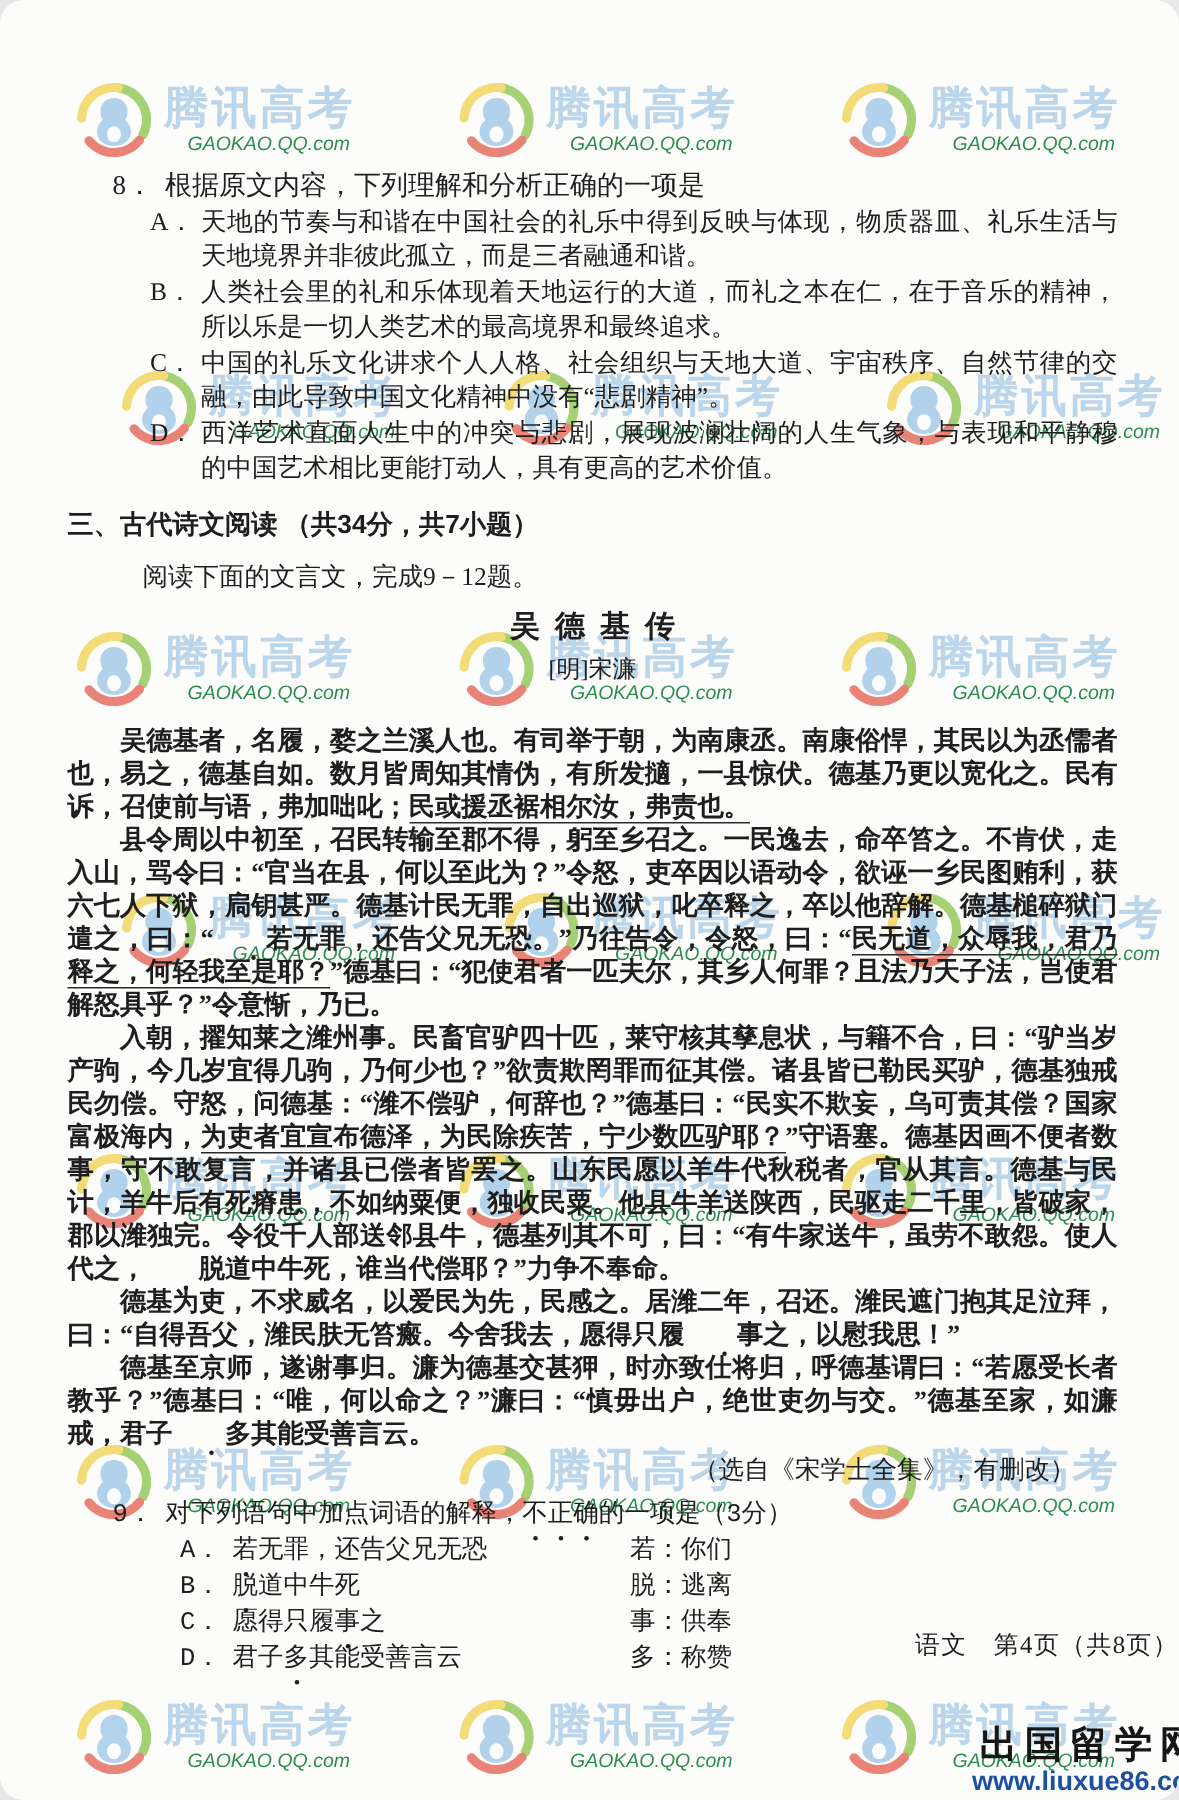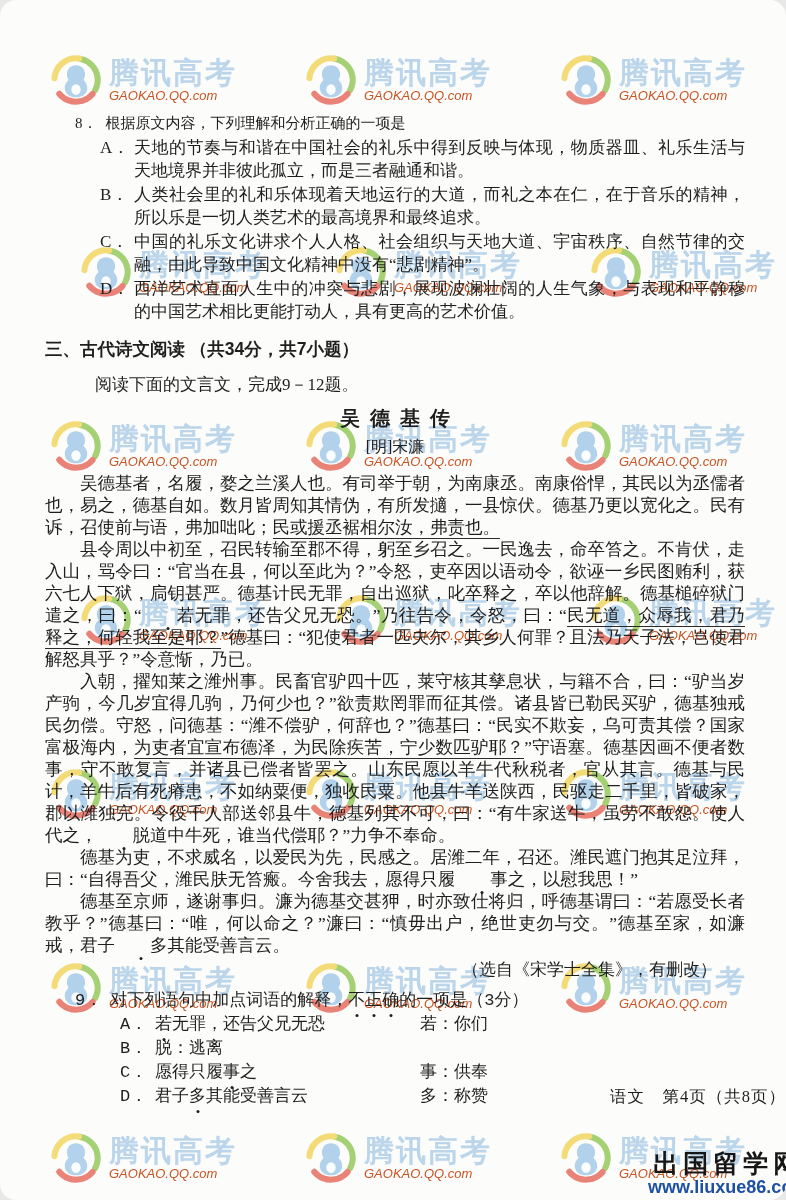--- a/index.html
+++ b/index.html
@@ -7,36 +7,36 @@
     position:relative;width:786px;height:1200px;margin:0 auto;
     background:#fcfcfa;overflow:hidden;
     font-family:"Liberation Serif","DejaVu Serif",serif;color:#1e1e1e;border-radius:16px;
   }
   
   .wm-layer{position:absolute;inset:0;z-index:0;}
   .wm{position:absolute;display:flex;align-items:center;gap:7px;opacity:.9;pointer-events:none;}
   .wm-logo{flex:0 0 auto;}
   .wm-brand{font-size:30px;line-height:30px;color:#b4d1ea;font-weight:bold;letter-spacing:2px;
             font-family:"Liberation Sans","DejaVu Sans",sans-serif;}
-  .wm-url{font-size:13px;line-height:15px;color:#c2410c;font-style:italic;
-          font-family:"Liberation Sans","DejaVu Sans",sans-serif;}
+  .wm-url{font-size:13px;line-height:15px;color:#15803d;font-style:italic;
+          font-family:"Liberation Sans","DejaVu Sans",sans-serif;margin-left:16px;}
   
   .content{position:absolute;left:45px;top:112px;width:700px;z-index:1;}
-  .stem{font-size:15px;line-height:23.5px;}
+  .stem{font-size:18px;line-height:23.5px;}
   .qnum{display:inline-block;padding-left:30px;padding-right:8px;}
   .q8-opt{display:flex;margin-left:55px;font-size:17px;line-height:23.5px;text-align:justify;}
   .q8-opt .lab{flex:0 0 34px;}
   .q8-opt .txt{flex:1;}
   .sec-head{margin:13px 0 0 0;font-size:17.5px;line-height:24px;font-weight:bold;
             font-family:"Liberation Sans","DejaVu Sans",sans-serif;}
   .intro{margin:12px 0 0 0;font-size:17px;line-height:24px;text-indent:50px;}
   .p-title{margin:7px 0 0 0;text-align:center;font-size:20px;line-height:28px;font-weight:bold;
            letter-spacing:.5em;text-indent:.5em;}
   .p-author{text-align:center;font-size:16px;line-height:22px;margin-top:4px;}
-  .passage{margin-top:14px;}
+  .passage{margin-top:24px;font-weight:bold;}
   .pas{margin:0;font-size:17.5px;line-height:22px;text-indent:2em;text-align:justify;}
   .u-line{border-bottom:1.5px solid #2a2a2a;padding-bottom:1px;}
   .em-dot{position:relative;display:inline-block;}
   .em-dot::after{content:"";position:absolute;left:50%;bottom:-4.5px;width:3px;height:3px;
                  border-radius:50%;background:#1e1e1e;transform:translateX(-50%);}
   .source{font-size:17px;line-height:23px;text-align:right;padding-right:28px;margin-top:2px;}
   .q9{margin-top:7px;font-family:Liberation Mono, monospace;}
   .q9 .stem{font-size:17px;line-height:25px;}
   .q9-opt{display:flex;padding-left:75px;font-size:17px;line-height:24px;}
   .q9-opt .lab{flex:0 0 35px;}
@@ -375,20 +375,21 @@
       <div class="stem">
         <span class="qnum">9．</span><span><span>对下列语句中加点词语的解释，</span><span class="em-dot">不</span><span class="em-dot">正</span><span class="em-dot">确</span><span>的一项是（3分）</span></span>
       </div>
       <div class="q9-opt">
         <span class="lab">A．</span>
         <span class="sent"><span class="em-dot">若</span><span>无罪，还告父兄无恐</span></span>
         <span class="gloss">若：你们</span>
       </div>
       <div class="q9-opt">
         <span class="lab">B．</span>
+        <span class="sent"><span class="em-dot">脱</span><span>道中牛死</span></span>
         <span class="gloss">脱：逃离</span>
       </div>
       <div class="q9-opt">
         <span class="lab">C．</span>
         <span class="sent"><span>愿得只履</span><span class="em-dot">事</span><span>之</span></span>
         <span class="gloss">事：供奉</span>
       </div>
       <div class="q9-opt">
         <span class="lab">D．</span>
         <span class="sent"><span>君子</span><span class="em-dot">多</span><span>其能受善言云</span></span>

